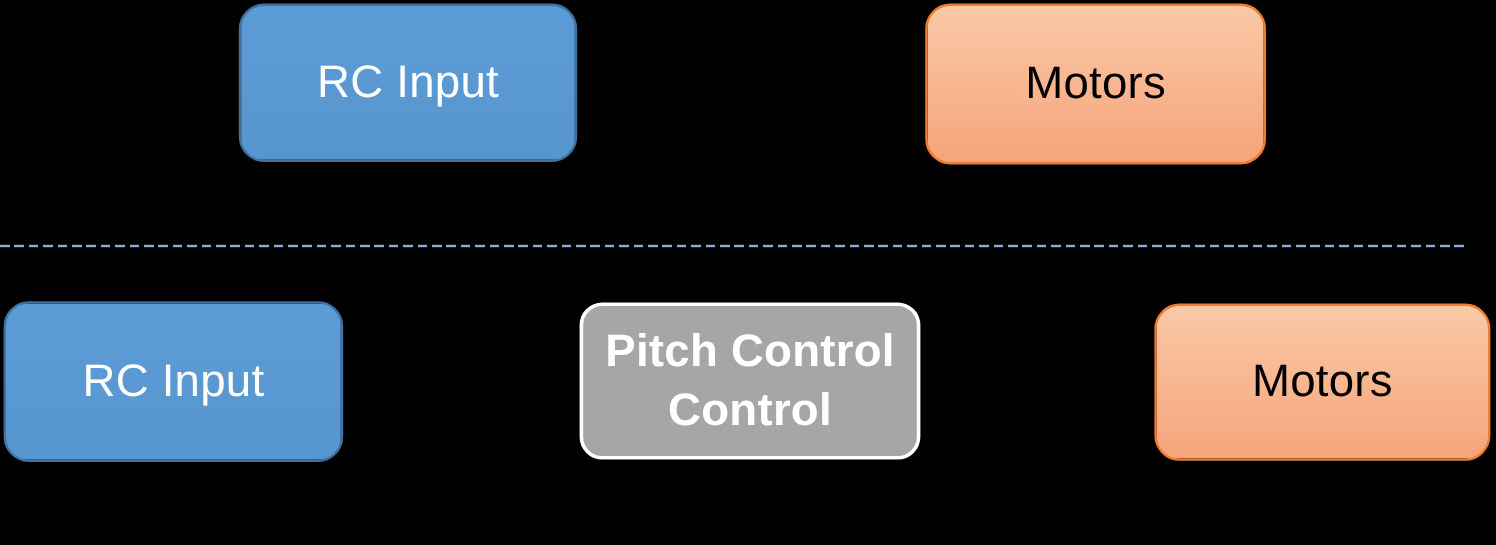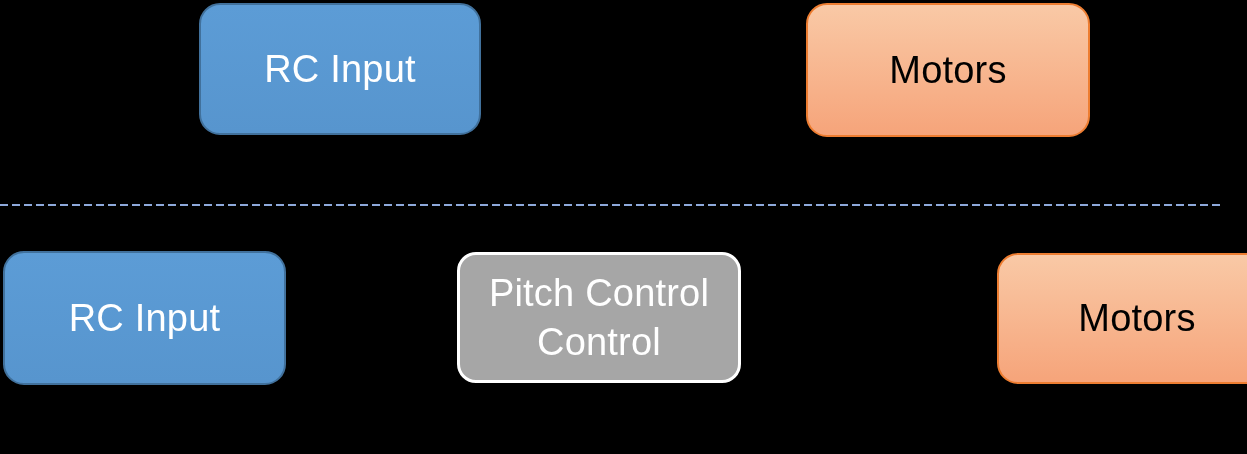--- a/index.html
+++ b/index.html
@@ -29,32 +29,31 @@
   }
   .node-blue {
     background: linear-gradient(180deg, #5C9CD6 0%, #5795CE 100%);
     border: 2.5px solid #41719C;
     color: #FFFFFF;
   }
   .node-orange {
     background: linear-gradient(180deg, #F9C9A6 0%, #F6A47A 100%);
     border: 2px solid #ED7D31;
     color: #000000;
-    margin-left: 35px;
   }
   .node-gray {
     background: #A6A6A6;
     border: 3px solid #FFFFFF;
     color: #FFFFFF;
     border-radius: 19px;
   }
   #top-rc-input     { left: 199px; top: 3px;   width: 282px; height: 132px; }
   #top-motors       { left: 771px; top: 3px;   width: 284px; height: 134px; }
   #bottom-rc-input  { left: 3px;   top: 251px; width: 283px; height: 134px; }
-  #bottom-pitch     { left: 457px; top: 252px; width: 284px; height: 131px; }
+  #bottom-pitch     { left: 483px; top: 252px; width: 284px; height: 131px; font-weight: bold; }
   #bottom-motors    { left: 962px; top: 253px; width: 280px; height: 131px; }
   .divider {
     position: absolute;
     left: 0;
     top: 204px;
     width: 1224px;
     height: 2px;
     background: repeating-linear-gradient(
       90deg,
       #8EA9DB 0px, #8EA9DB 8px,

